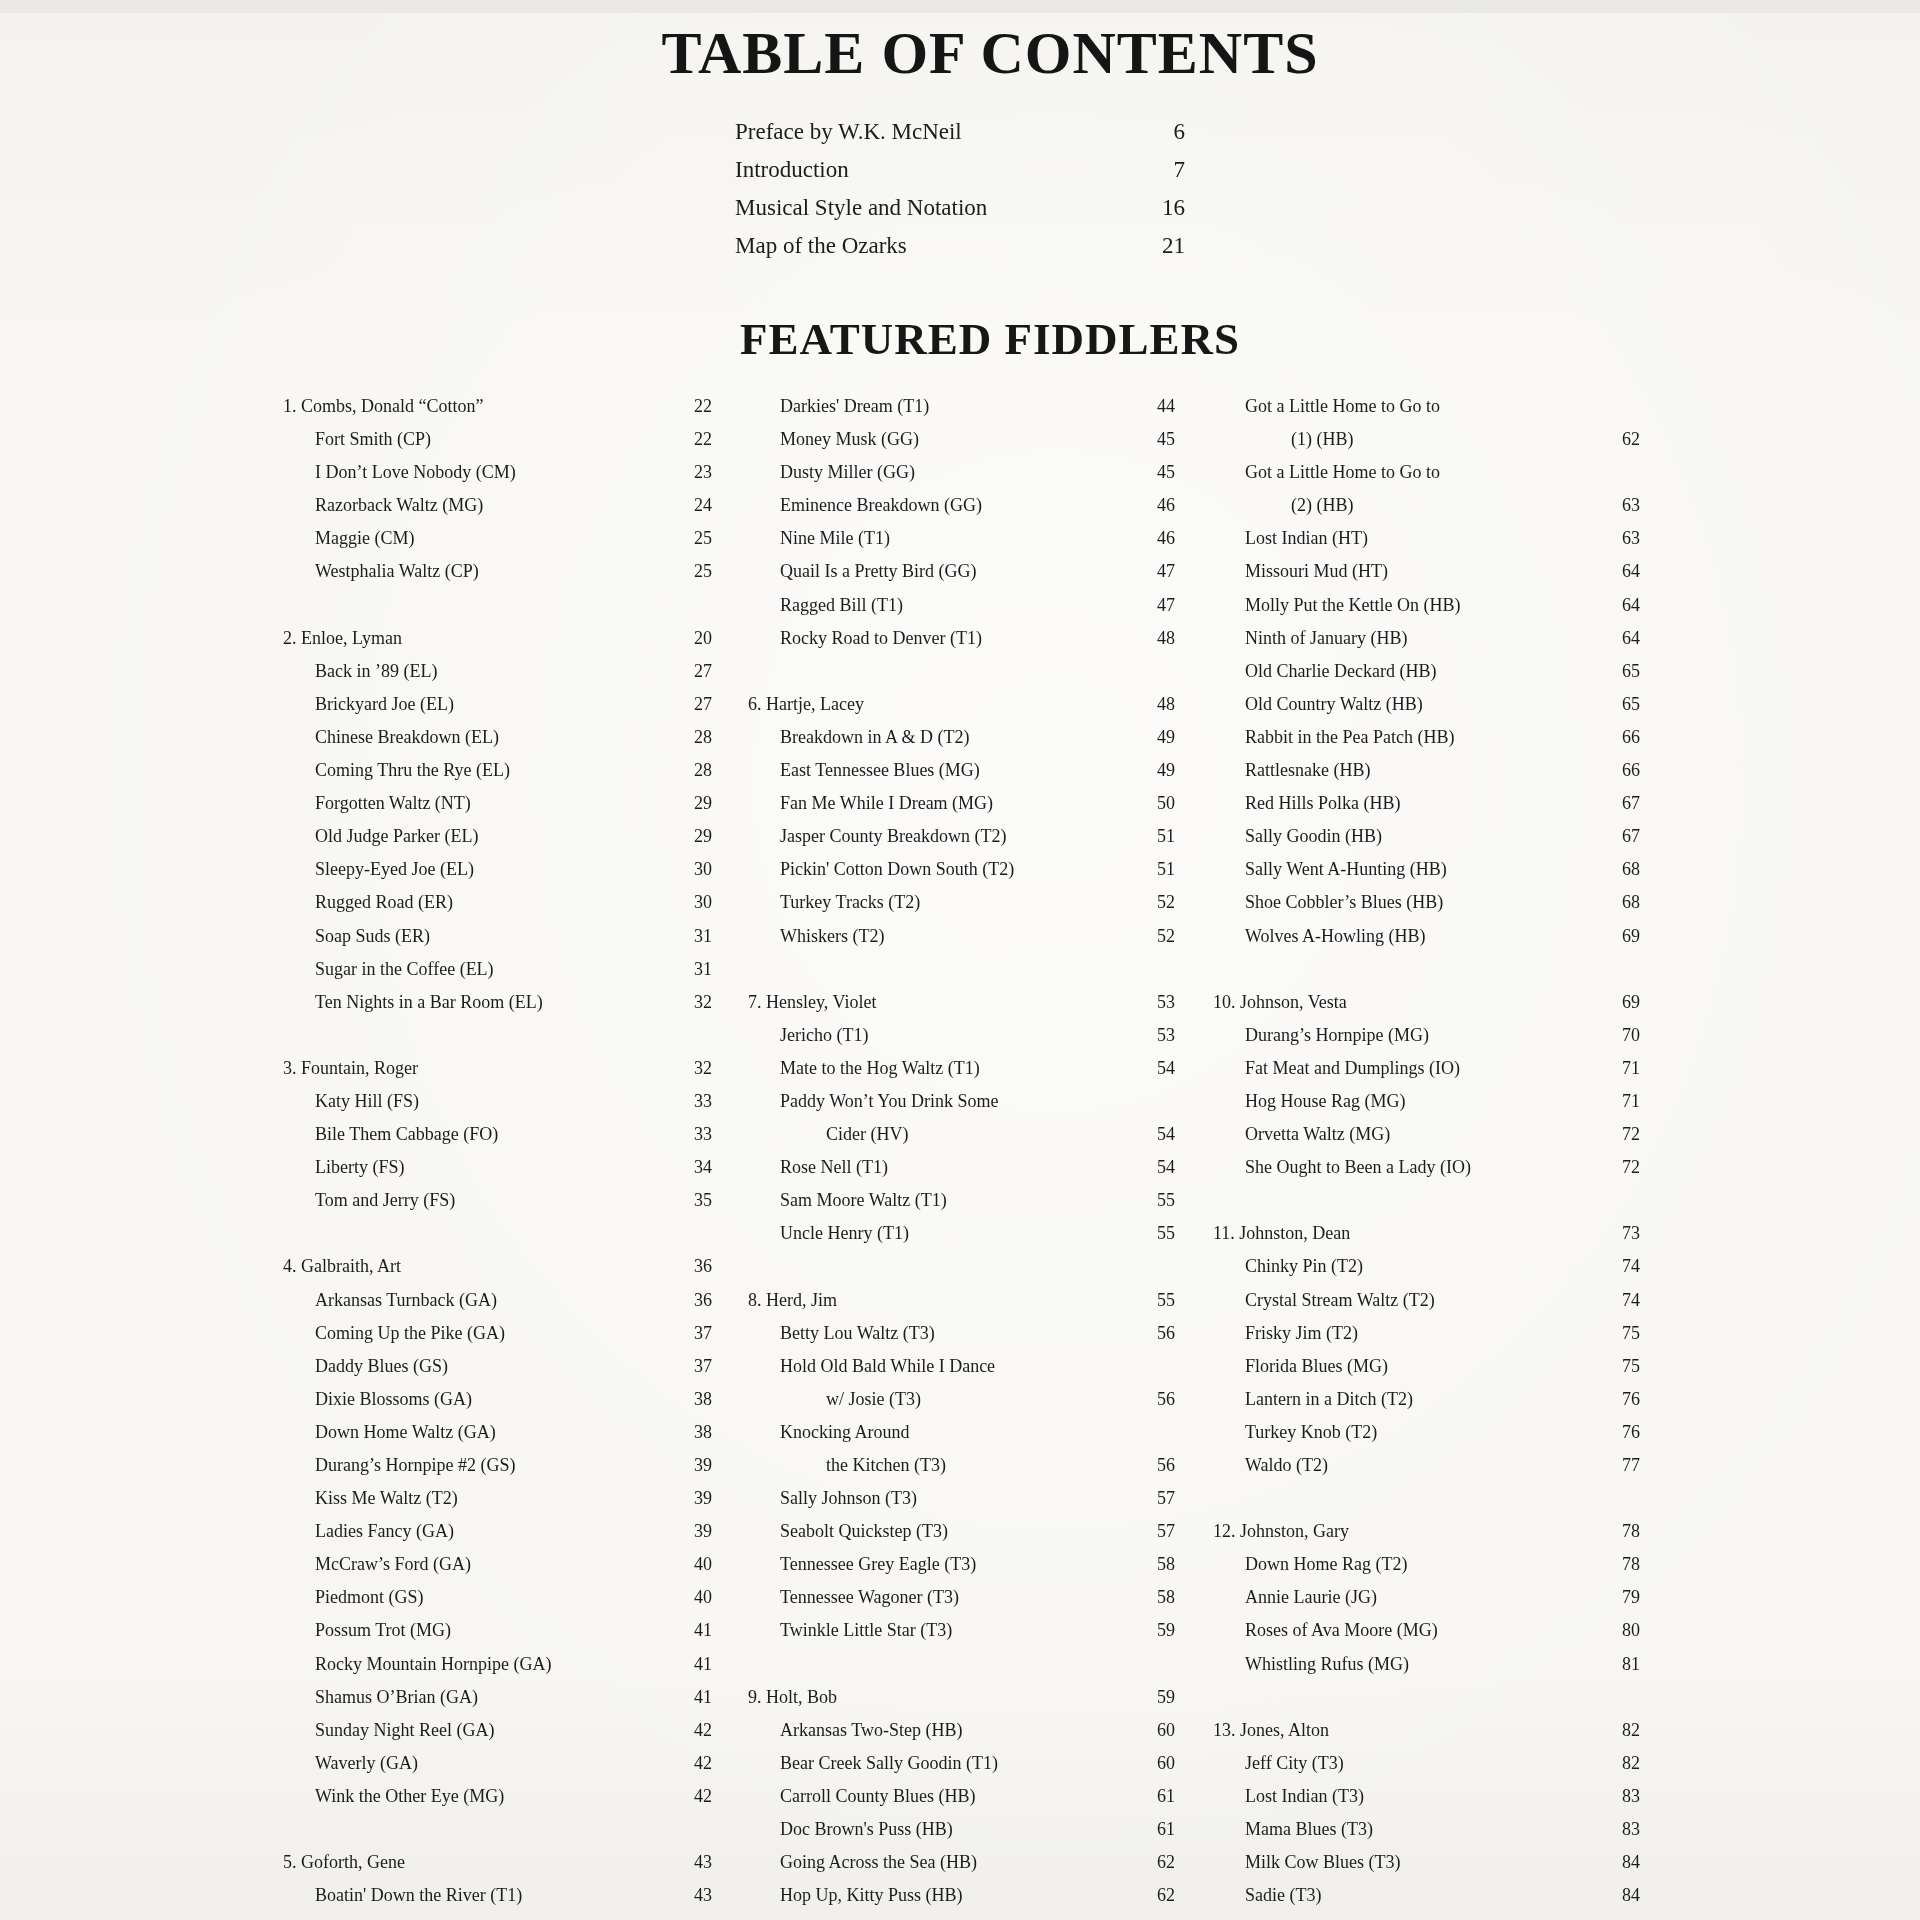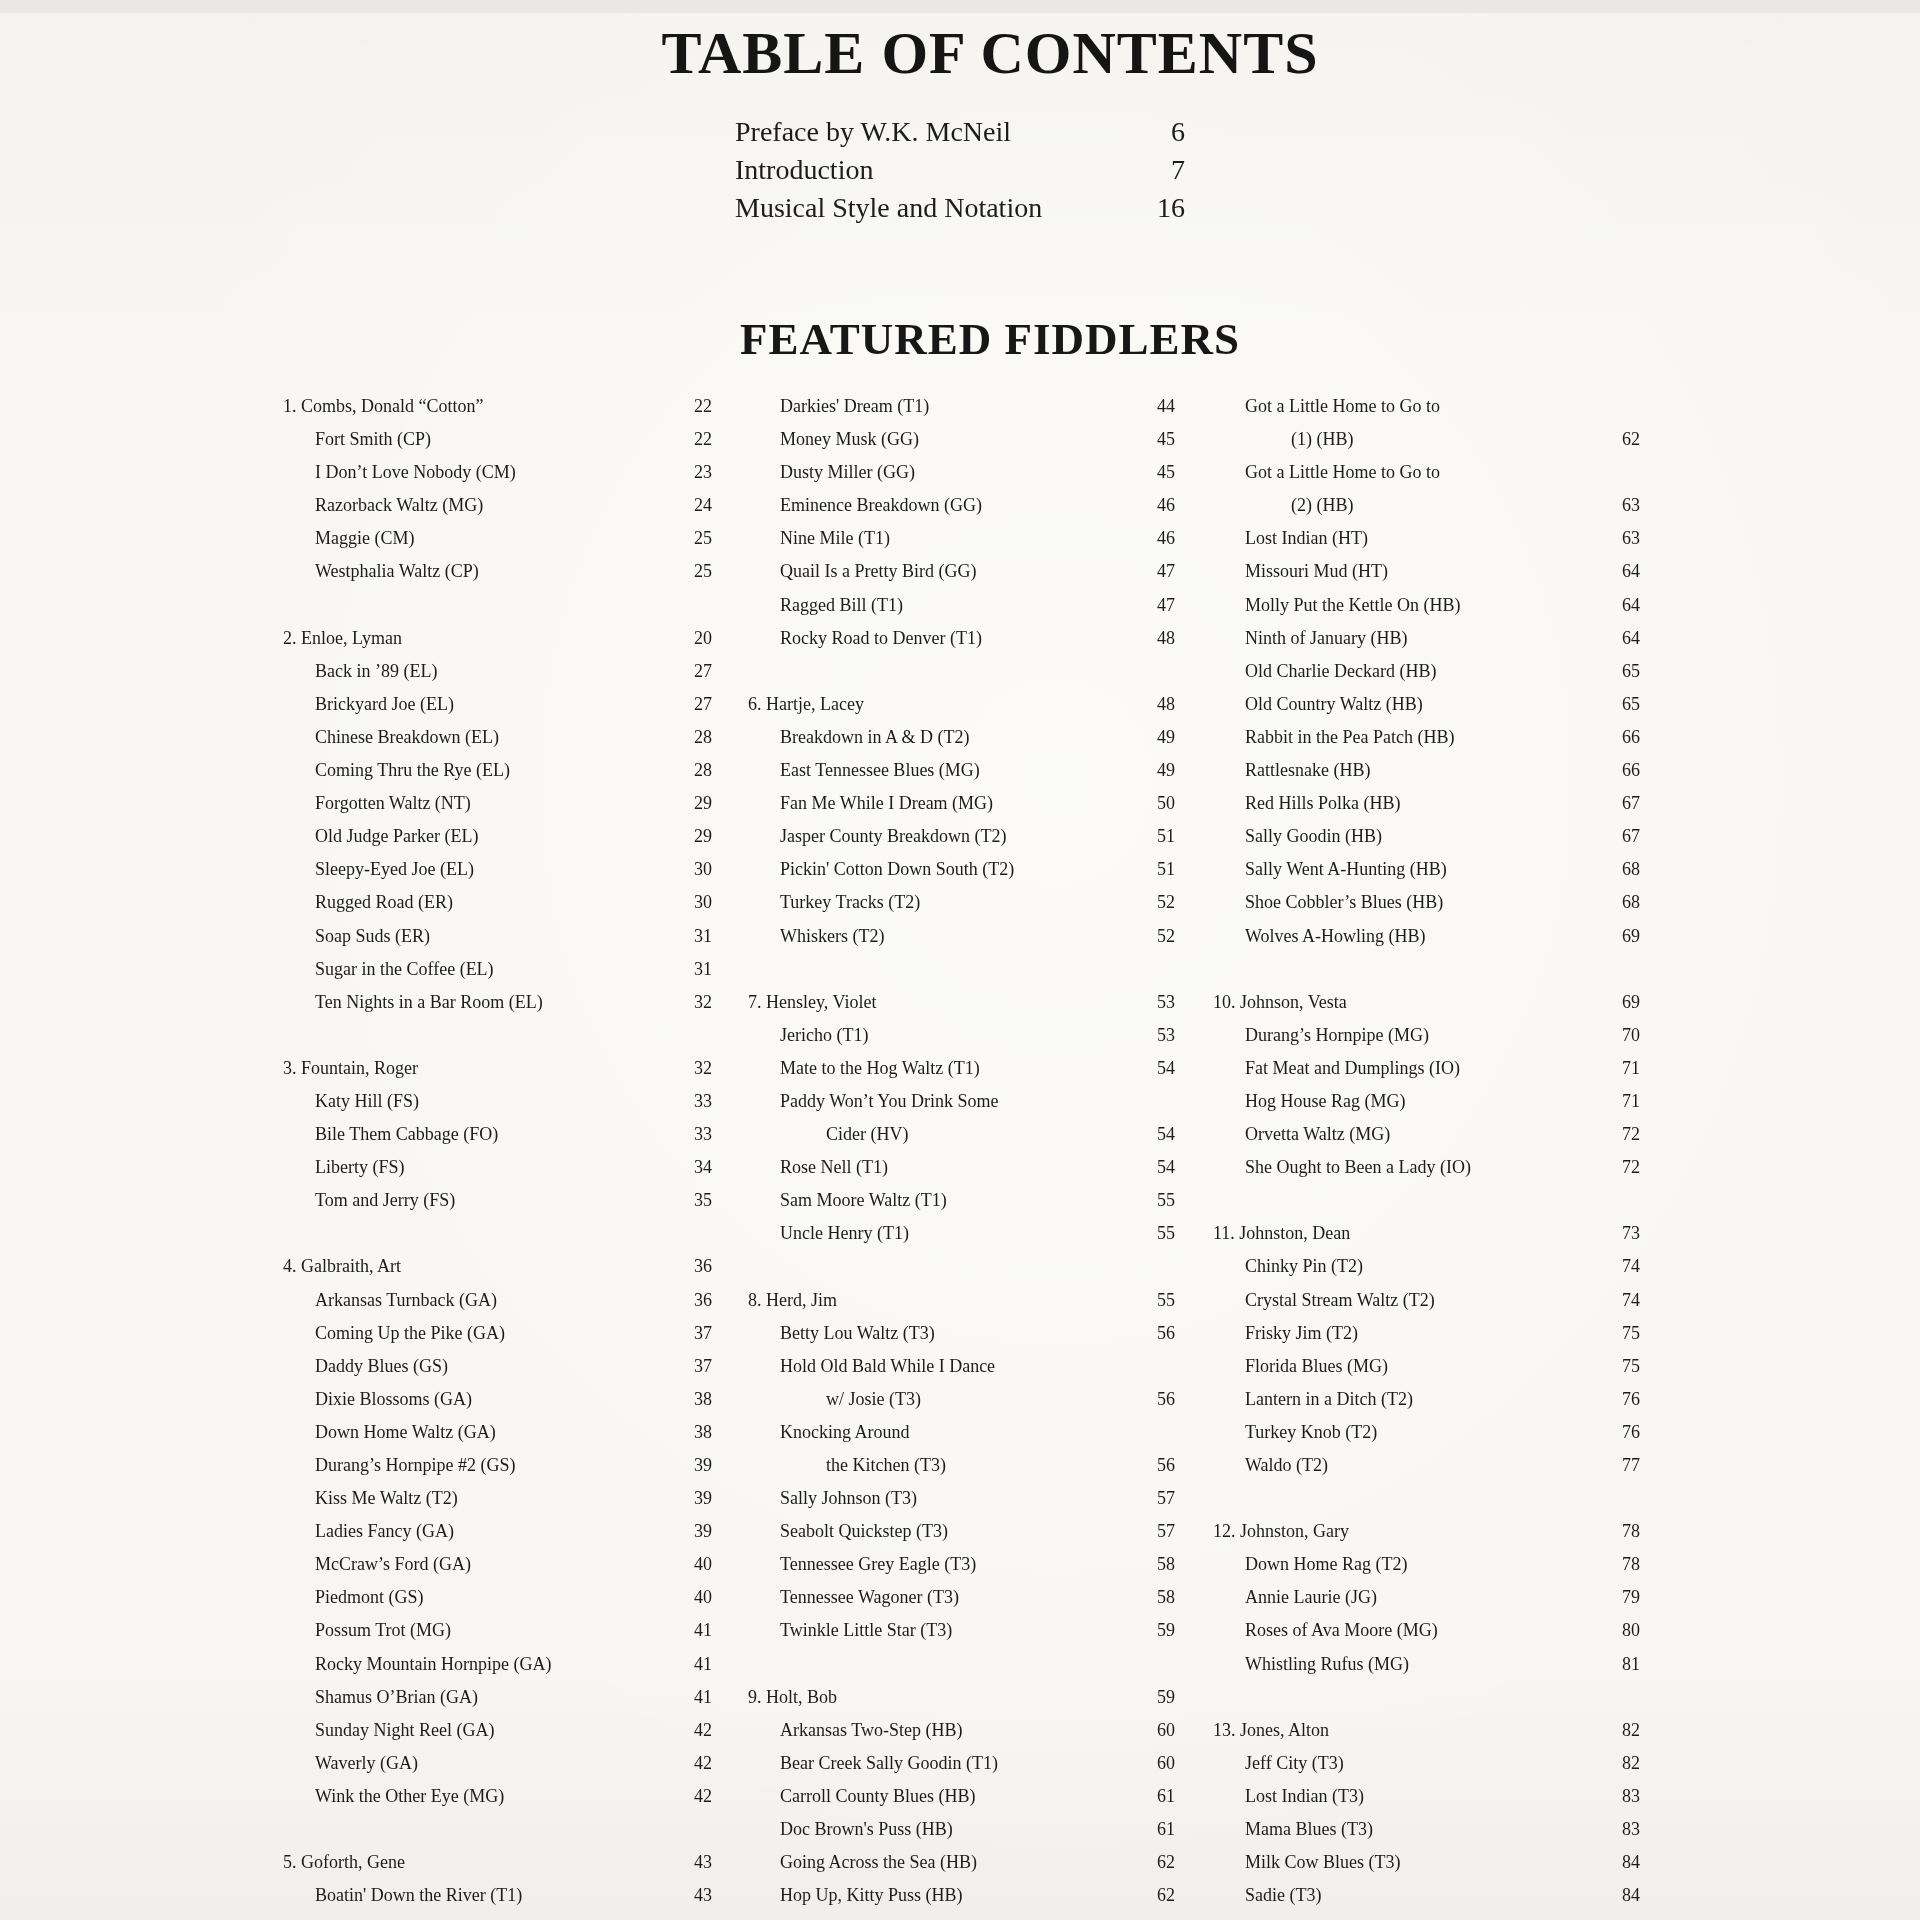--- a/index.html
+++ b/index.html
@@ -20,21 +20,21 @@
     font-family:"Liberation Serif","DejaVu Serif",serif;
   }
   .doc-title{
     position:absolute;top:6px;left:30px;width:1920px;
     margin:0;text-align:center;
     font-size:60px;font-weight:700;letter-spacing:1px;
     color:#151515;
   }
   .front-matter{
     position:absolute;top:100px;left:735px;width:450px;
-    font-size:28px;line-height:38px;
+    font-size:23px;line-height:38px;
   }
   .fm-row{display:flex;justify-content:space-between;}
   .section-heading{
     position:absolute;top:300px;left:30px;width:1920px;
     margin:0;text-align:center;
     font-size:45px;font-weight:700;letter-spacing:1px;
     color:#171717;
   }
   .col{
     position:absolute;top:377px;
@@ -59,20 +59,24 @@
         <span>Preface by W.K. McNeil</span>
         <span>6</span>
       </div>
       <div class="fm-row">
         <span>Introduction</span>
         <span>7</span>
       </div>
       <div class="fm-row">
         <span>Musical Style and Notation</span>
         <span>16</span>
+      </div>
+      <div class="fm-row">
+        <span>Map of the Ozarks</span>
+        <span>21</span>
       </div>
     </div>
   <h2 class="section-heading">FEATURED FIDDLERS</h2>
   <div class="col" id="col1">
       <div class="row header"><span class="nm">1. Combs, Donald “Cotton”</span><span class="pg">22</span></div>
       <div class="row tune"><span class="nm">Fort Smith (CP)</span><span class="pg">22</span></div>
       <div class="row tune"><span class="nm">I Don’t Love Nobody (CM)</span><span class="pg">23</span></div>
       <div class="row tune"><span class="nm">Razorback Waltz (MG)</span><span class="pg">24</span></div>
       <div class="row tune"><span class="nm">Maggie (CM)</span><span class="pg">25</span></div>
       <div class="row tune"><span class="nm">Westphalia Waltz (CP)</span><span class="pg">25</span></div>

